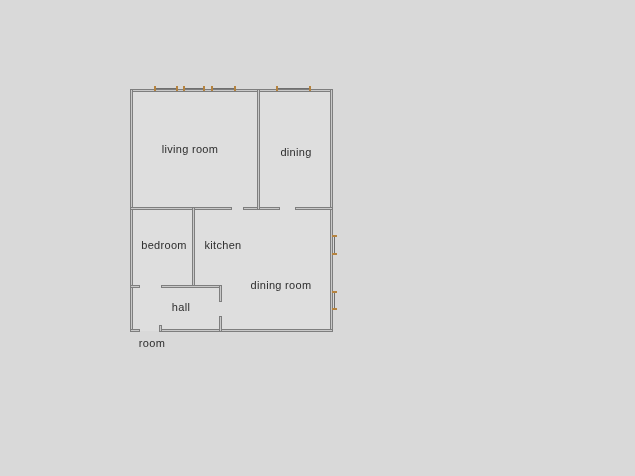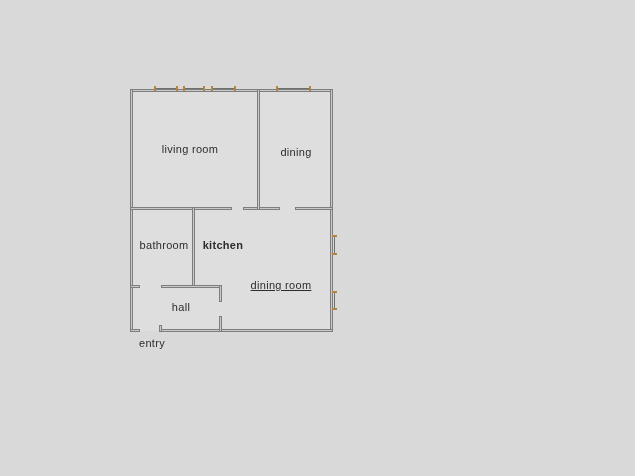--- a/index.html
+++ b/index.html
@@ -81,18 +81,18 @@
     <div class="wall" style="left: 219px; top: 281px; width: 3px; height: 17px; background: rgb(201, 201, 201); border-color: rgb(126, 126, 126);"></div>
     <div class="wall" style="left: 219px; top: 312px; width: 3px; height: 16px; background: rgb(201, 201, 201); border-color: rgb(126, 126, 126);"></div>
     <div class="win-h" style="left: 155px; top: 84px; width: 22px;"></div>
     <div class="win-h" style="left: 184px; top: 84px; width: 20px;"></div>
     <div class="win-h" style="left: 212px; top: 84px; width: 23px;"></div>
     <div class="win-h" style="left: 277px; top: 84px; width: 33px;"></div>
     <div class="win-v" style="left: 334px; top: 232px; height: 18px;"></div>
     <div class="win-v" style="left: 334px; top: 288px; height: 17px;"></div>
     <div class="room-label" style="left: 190px; top: 145px; color: rgb(45, 45, 45);">living room</div>
     <div class="room-label" style="left: 296px; top: 148px; color: rgb(45, 45, 45);">dining</div>
-    <div class="room-label" style="left: 164px; top: 241px; color: rgb(45, 45, 45);">bathroom</div>
-    <div class="room-label" style="left: 223px; top: 241px; color: rgb(45, 45, 45); font-weight: bold;">kitchen</div>
-    <div class="room-label" style="left: 281px; top: 281px; color: rgb(45, 45, 45); text-decoration: underline;">dining room</div>
+    <div class="room-label" style="left: 164px; top: 241px; color: rgb(45, 45, 45);">bedroom</div>
+    <div class="room-label" style="left: 223px; top: 241px; color: rgb(45, 45, 45);">kitchen</div>
+    <div class="room-label" style="left: 281px; top: 281px; color: rgb(45, 45, 45);">dining room</div>
     <div class="room-label" style="left: 181px; top: 303px; color: rgb(45, 45, 45); text-align: right;">hall</div>
-    <div class="room-label" style="left: 152px; top: 339px; color: rgb(45, 45, 45);">entry</div>
+    <div class="room-label" style="left: 152px; top: 339px; color: rgb(45, 45, 45);">room</div>
   </div>
 
 </body></html>

